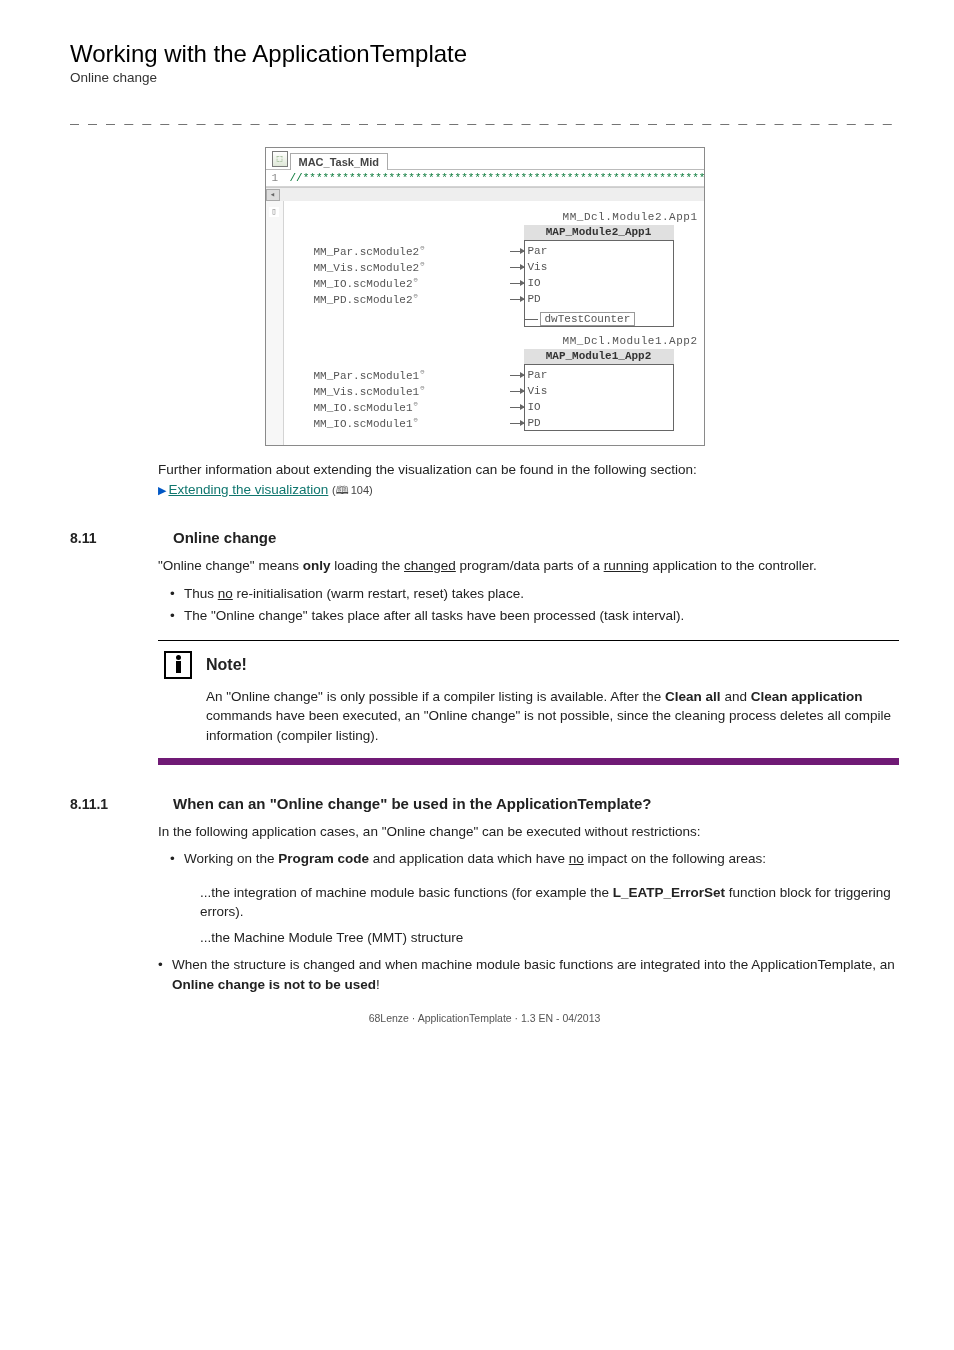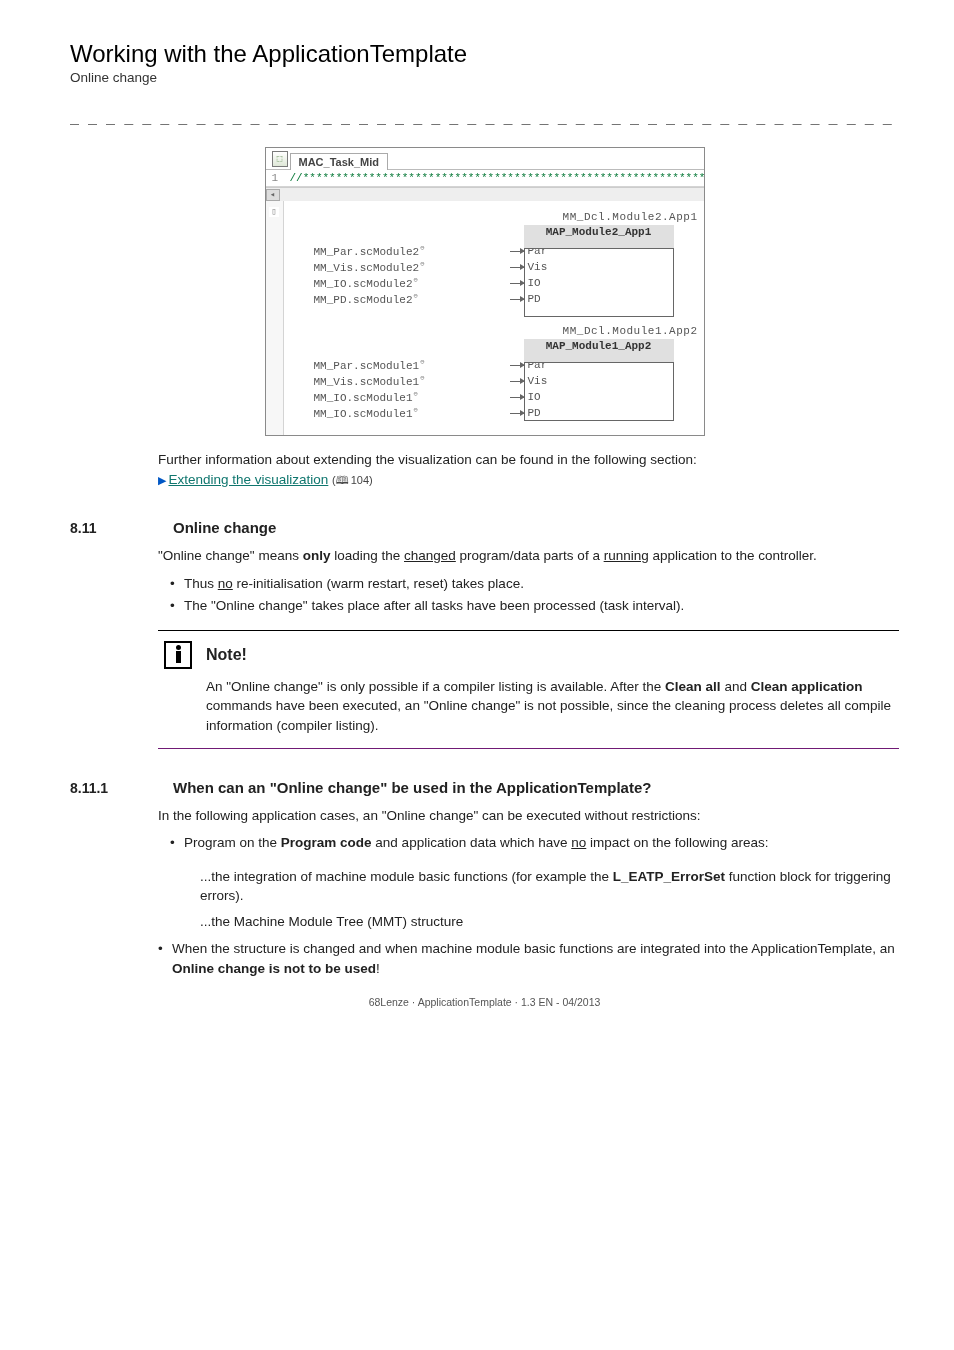--- a/index.html
+++ b/index.html
@@ -148,21 +148,21 @@
     right: 0;
     top: 0;
     bottom: 0;
     border: 1px solid #666;
   }
   .boxhead {
     position: absolute;
     left: 210px;
     right: 0;
     top: 0;
-    height: 24px;
+    height: 16px;
     background: #e0e0e0;
     border-bottom: 1px solid #666;
     font-weight: bold;
     color: #333;
     text-align: center;
     line-height: 15px;
   }
   .boxbody {
     padding-top: 18px;
     min-height: 92px;
@@ -274,21 +274,21 @@
     content: "•";
     position: absolute;
     left: 0;
     top: 0;
   }
   .u { text-decoration: underline; margin-top: 20px; }
 
   .notebox {
     margin: 14px 0 18px 88px;
     border-top: 1px solid #000;
-    border-bottom: 1px solid #701a75;
+    border-bottom: 7px solid #701a75;
     padding: 10px 6px 12px 6px;
   }
   .notehead {
     display: flex;
     align-items: center;
     gap: 14px;
     margin-bottom: 8px;
   }
   .noteicon {
     width: 28px; height: 28px;
@@ -391,20 +391,24 @@
                   </div>
                 <div class="port">IO</div>
               </div>
               <div class="row">
                 <div class="siglabel"><span>MM_PD.scModule2</span><span class="sup">⊖</span></div>
                 <div class="connector">
                     <div class="arrowtip"></div>
                   </div>
                 <div class="port">PD</div>
               </div>
+              <div class="row outrow" style="padding-left:210px;">
+                <span class="outconn"></span>
+                <span class="outlabel">dwTestCounter</span>
+              </div>
             </div>
           </div>
         </div>
 
         <div class="block">
           <div class="blocktitle">MM_Dcl.Module1.App2</div>
           <div class="blockbox">
             <div class="boxframe"></div>
             <div class="boxhead">MAP_Module1_App2</div>
             <div class="boxbody" style="min-height:76px;">
@@ -480,21 +484,21 @@
   </div>
 
   <div class="section-row">
     <div class="sec-num">8.11.1</div>
     <div class="sec-title">When can an "Online change" be used in the ApplicationTemplate?</div>
   </div>
   <div class="body-text">In the following application cases, an "Online change" can be executed without restrictions:</div>
 
   <ul class="bullets">
     <li>
-      <span>Program on the </span><b>Program code</b><span> and application data which have </span><span class="u">no</span><span> impact on the following areas:</span>
+      <span>Working on the </span><b>Program code</b><span> and application data which have </span><span class="u">no</span><span> impact on the following areas:</span>
     </li>
   </ul>
   <div class="indent-block">
     <span>...the integration of machine module basic functions (for example the </span><b>L_EATP_ErrorSet</b><span> function block for triggering errors).</span>
   </div>
   <div class="indent-block">...the Machine Module Tree (MMT) structure</div>
   <ul class="bullets" style="margin-left:88px;">
     <li>
       <span>When the structure is changed and when machine module basic functions are integrated into the ApplicationTemplate, an </span><b>Online change is not to be used</b><span>!</span>
     </li>

